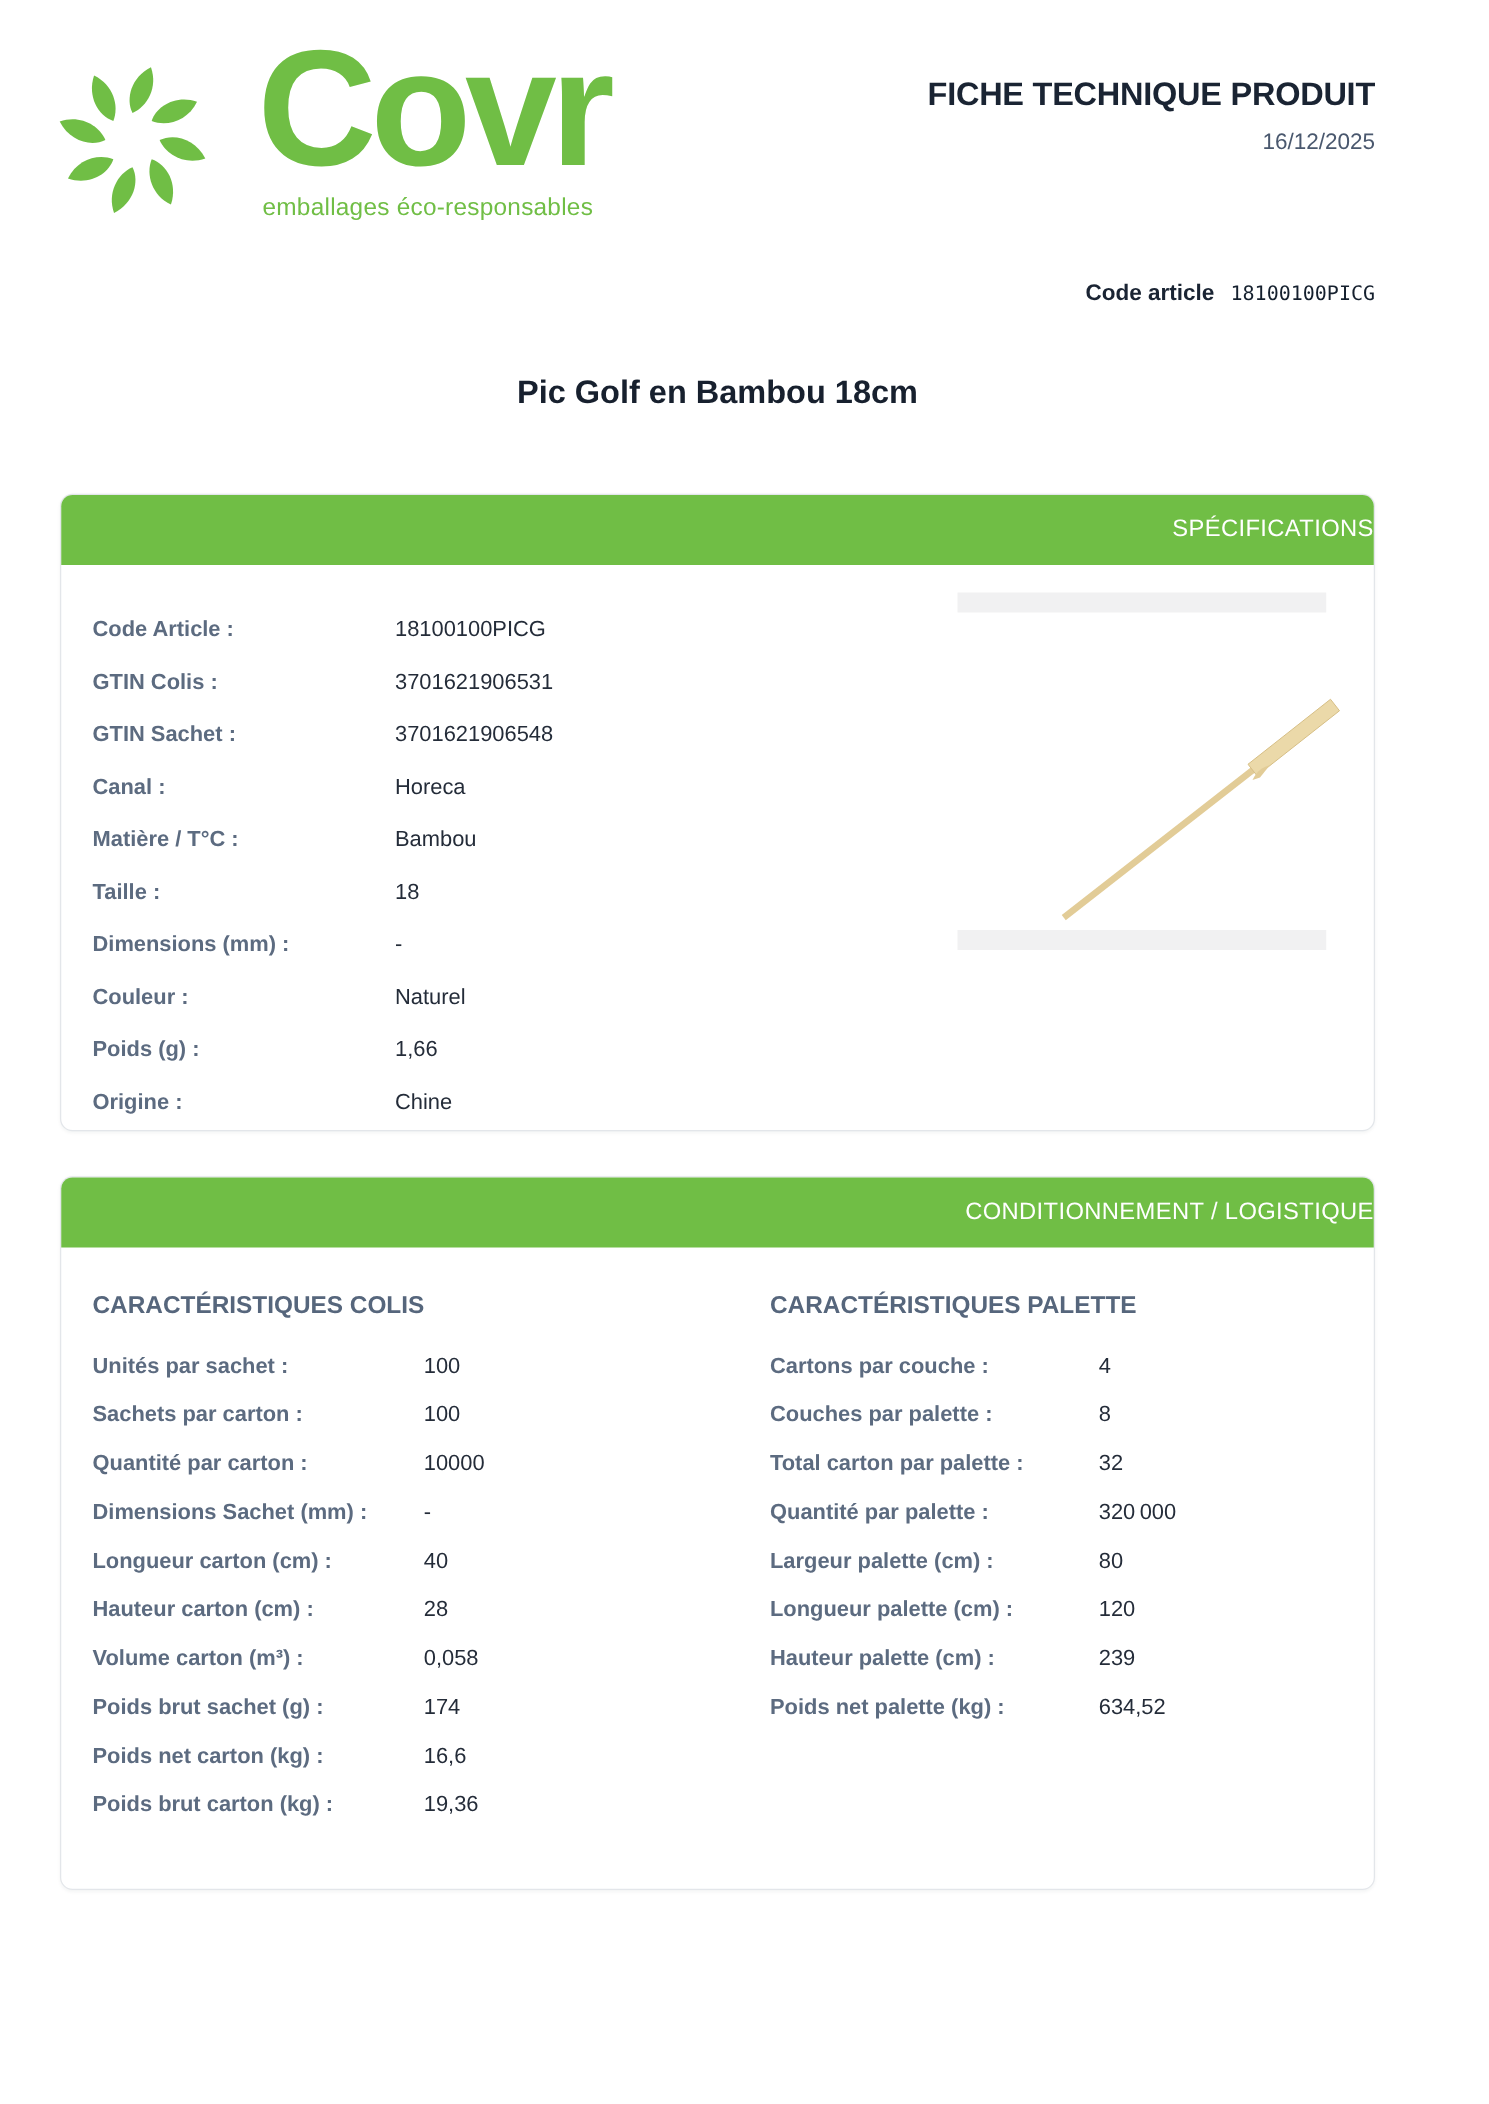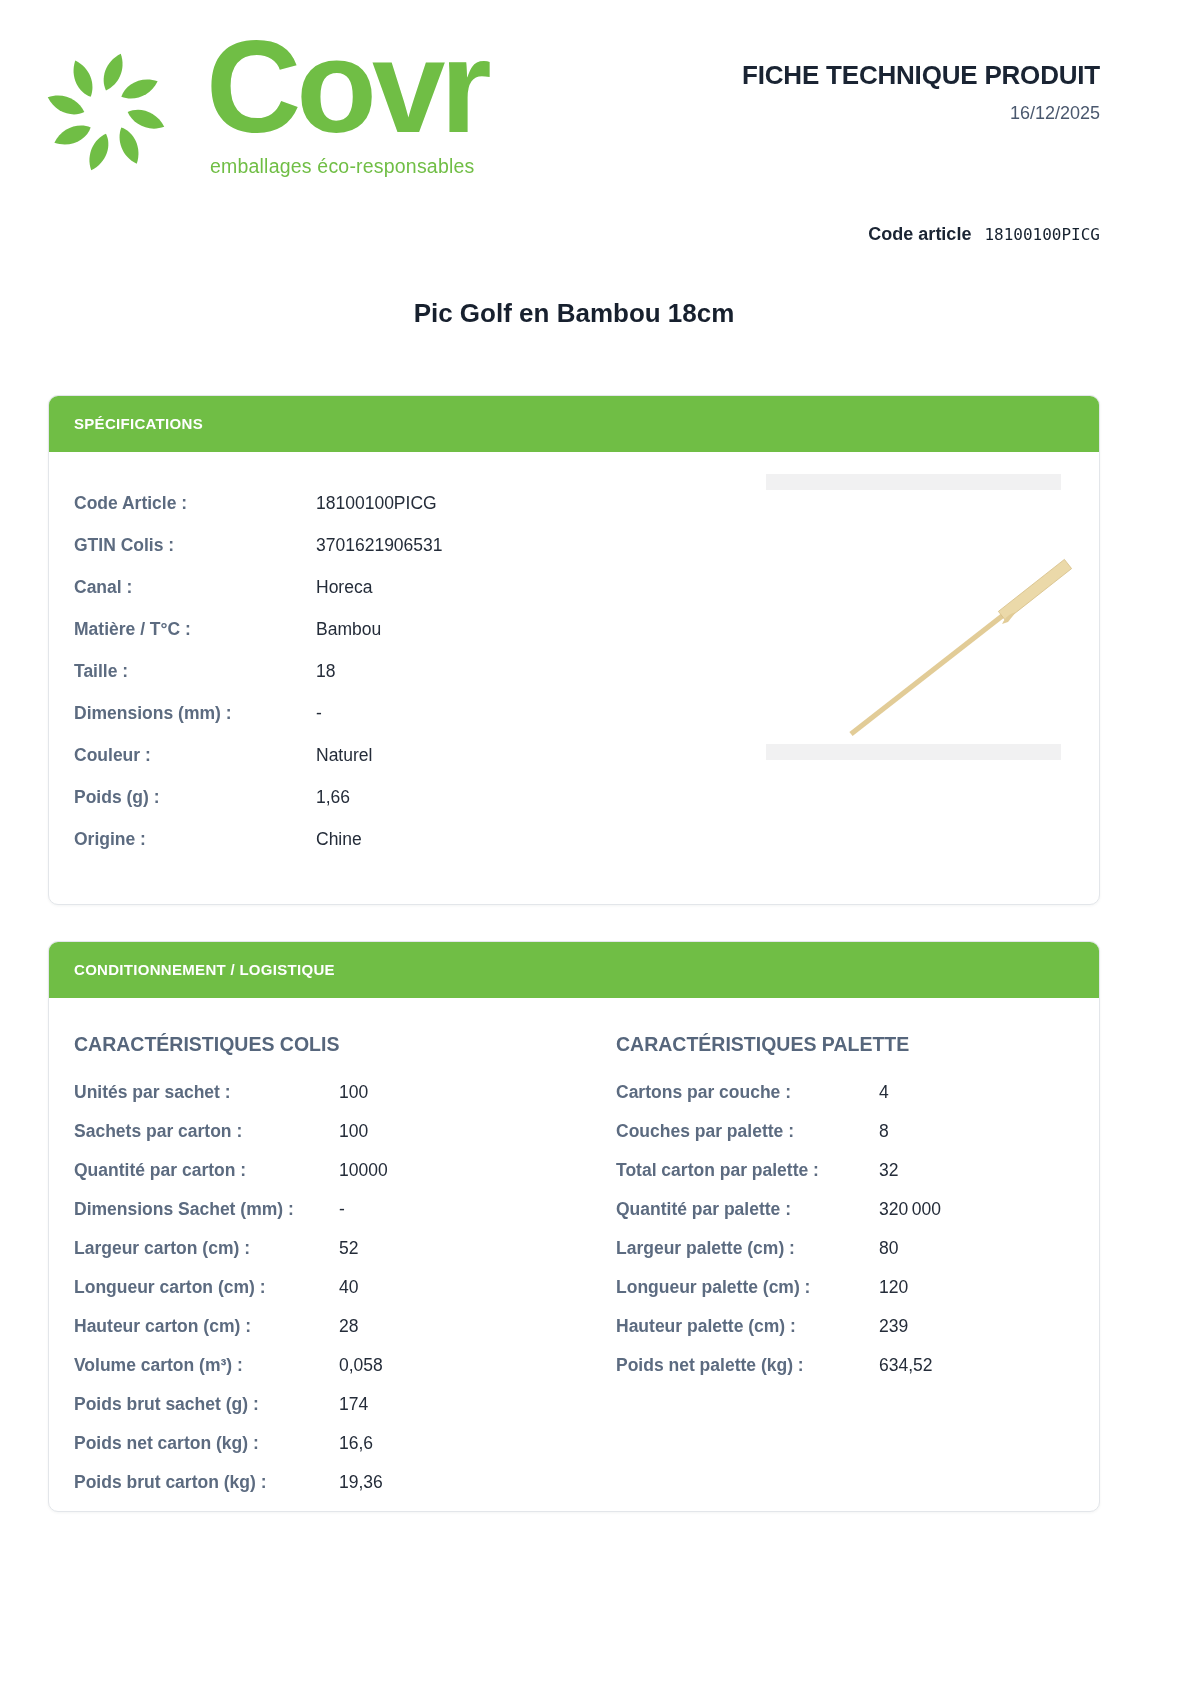--- a/index.html
+++ b/index.html
@@ -24,21 +24,21 @@
 
   .product-title { position:absolute; left:48px; top:298px; width:1052px; text-align:center;
                    font-size:26px; font-weight:700; color:#17202E; }
 
   
   .card { position:absolute; left:48px; width:1052px; background:#ffffff;
           border:1px solid #E3E6EA; border-radius:10px; box-shadow:0 1px 3px rgba(20,30,40,0.05); }
   .spec-card { top:395px; height:510px; }
   .log-card  { top:941px; height:571px; }
   .card-header { height:56px; line-height:56px; background:#70BE45; border-radius:9px 9px 0 0;
-                 color:#ffffff; font-size:15px; font-weight:bold; letter-spacing:0.3px; padding-left:25px; }
+                 color:#ffffff; font-size:19px; font-weight:normal; letter-spacing:0.3px; padding-left:25px;text-align:right; }
 
   
   .kv-row { display:flex; align-items:center; }
   .kv-label { font-weight:600; color:#5C6B80; font-size:17.5px; flex:0 0 auto; }
   .kv-value { color:#242C39; font-size:17.5px; }
 
   .spec-rows { position:absolute; left:25px; top:56px; width:500px; padding-top:30px; }
   .spec-rows .kv-row { height:42px; }
   .spec-rows .kv-label { width:242px; }
 
@@ -94,20 +94,24 @@
         <div class="kv-row">
           <span class="kv-label">Code Article :</span>
           <span class="kv-value">18100100PICG</span>
         </div>
 
         <div class="kv-row">
           <span class="kv-label">GTIN Colis :</span>
           <span class="kv-value">3701621906531</span>
         </div>
 
+        <div class="kv-row">
+          <span class="kv-label">GTIN Sachet :</span>
+          <span class="kv-value">3701621906548</span>
+        </div>
 
         <div class="kv-row">
           <span class="kv-label">Canal :</span>
           <span class="kv-value">Horeca</span>
         </div>
 
         <div class="kv-row">
           <span class="kv-label">Matière / T°C :</span>
           <span class="kv-value">Bambou</span>
         </div>
@@ -168,24 +172,20 @@
           <div class="kv-row">
             <span class="kv-label">Quantité par carton :</span>
             <span class="kv-value">10000</span>
           </div>
 
           <div class="kv-row">
             <span class="kv-label">Dimensions Sachet (mm) :</span>
             <span class="kv-value">-</span>
           </div>
 
-          <div class="kv-row">
-            <span class="kv-label">Largeur carton (cm) :</span>
-            <span class="kv-value">52</span>
-          </div>
 
           <div class="kv-row">
             <span class="kv-label">Longueur carton (cm) :</span>
             <span class="kv-value">40</span>
           </div>
 
           <div class="kv-row">
             <span class="kv-label">Hauteur carton (cm) :</span>
             <span class="kv-value">28</span>
           </div>

